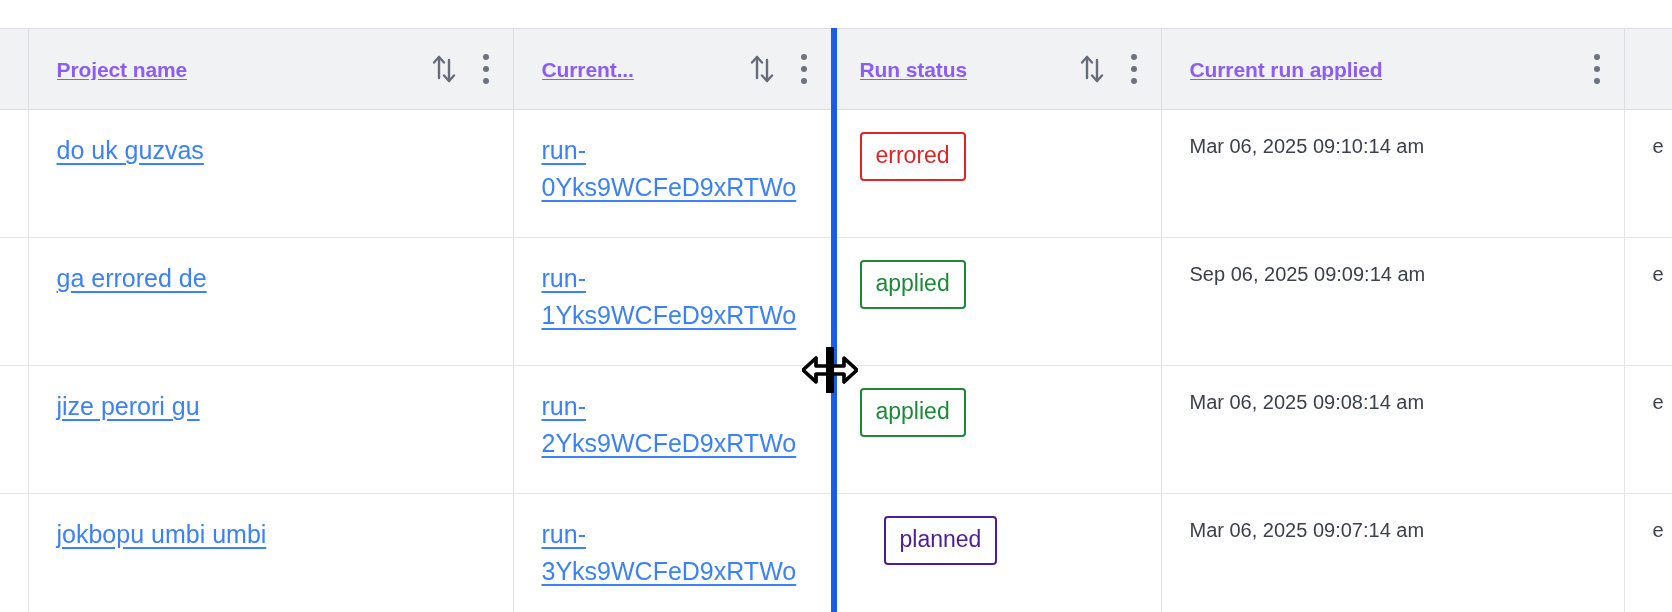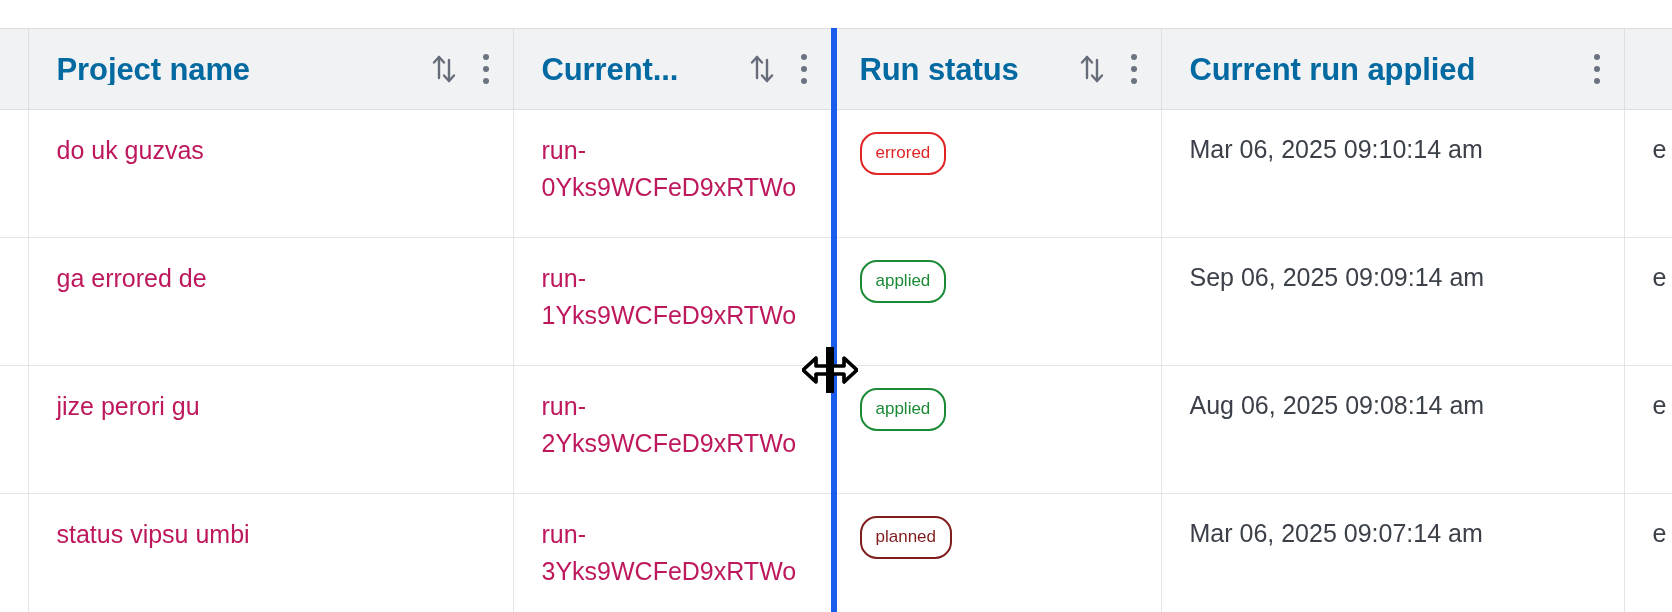--- a/index.html
+++ b/index.html
@@ -41,28 +41,29 @@
   }
   .th.gutter { padding: 0; border-right: 1px solid #dcdee2; }
   .th-inner {
     display: flex;
     align-items: center;
     justify-content: space-between;
     gap: 10px;
     height: 100%;
   }
   .th-label {
-    font-size: 31px;
+    font-size: 21px;
     font-weight: 700;
-    color: #0369a1;
+    color: #8b5cf6;
     letter-spacing: -0.1px;
     white-space: nowrap;
     overflow: hidden;
     text-overflow: ellipsis;
     line-height: 1;
+    text-decoration: underline;
   }
   .th-actions {
     display: flex;
     align-items: center;
     gap: 26px;
     flex: 0 0 auto;
   }
 
   .sort-icon { width: 26px; height: 32px; display: block; }
   .kebab-icon { width: 6px; height: 30px; display: flex; flex-direction: column; justify-content: space-between; align-items: center; }
@@ -73,41 +74,42 @@
     background: #ffffff;
     border-right: 1px solid #e3e5e8;
     border-bottom: 1px solid #e3e5e8;
     padding: 22px 24px 22px 28px;
     vertical-align: top;
     height: 128px;
   }
   .td.gutter { padding: 0; }
   .cell-link {
     font-size: 25px;
-    color: #be185d;
+    color: #3b82f6;
+    text-decoration: underline;
     text-underline-offset: 4px;
     cursor: pointer;
     display: inline;
     word-break: break-word;
     line-height: 1.47;
   }
   .cell-text {
-    font-size: 25px;
+    font-size: 20px;
     color: #3c4149;
     line-height: 1.4;
     white-space: nowrap;
   }
 
   
   .badge {
     display: inline-block;
-    font-size: 17px;
+    font-size: 23px;
     line-height: 1;
     padding: 10px 14px 12px;
-    border-radius: 17px;
+    border-radius: 4px;
     border: 2px solid currentColor;
     background: #ffffff;
     white-space: nowrap;
   }
 
   
   .resize-line {
     position: absolute;
     top: 28px;
     left: 831px;
@@ -245,28 +247,28 @@
           <td class="td"><span class="cell-link">run-1Yks9WCFeD9xRTWo</span></td>
           <td class="td"><span class="badge" style="color: rgb(26, 138, 53);">applied</span></td>
           <td class="td"><span class="cell-text">Sep 06, 2025 09:09:14 am</span></td>
           <td class="td clip-right"><span class="cell-text">e</span></td>
         </tr>
         <tr>
           <td class="td gutter"></td>
           <td class="td"><span class="cell-link">jize perori gu</span></td>
           <td class="td"><span class="cell-link">run-2Yks9WCFeD9xRTWo</span></td>
           <td class="td"><span class="badge" style="color: rgb(26, 138, 53);">applied</span></td>
-          <td class="td"><span class="cell-text">Aug 06, 2025 09:08:14 am</span></td>
-          <td class="td clip-right"><span class="cell-text">e</span></td>
-        </tr>
-        <tr>
-          <td class="td gutter"></td>
-          <td class="td"><span class="cell-link">status vipsu umbi</span></td>
+          <td class="td"><span class="cell-text">Mar 06, 2025 09:08:14 am</span></td>
+          <td class="td clip-right"><span class="cell-text">e</span></td>
+        </tr>
+        <tr>
+          <td class="td gutter"></td>
+          <td class="td"><span class="cell-link">jokbopu umbi umbi</span></td>
           <td class="td"><span class="cell-link">run-3Yks9WCFeD9xRTWo</span></td>
-          <td class="td"><span class="badge" style="color: #7f1d1d;">planned</span></td>
+          <td class="td"><span class="badge" style="color: #4c1d95; margin-left: 24px;">planned</span></td>
           <td class="td"><span class="cell-text">Mar 06, 2025 09:07:14 am</span></td>
           <td class="td clip-right"><span class="cell-text">e</span></td>
         </tr>
       </tbody>
   </table>
 
   <div class="resize-line"></div>
 
   <div class="resize-cursor">
     <svg viewBox="0 0 56 52" width="56" height="52" xmlns="http://www.w3.org/2000/svg">

